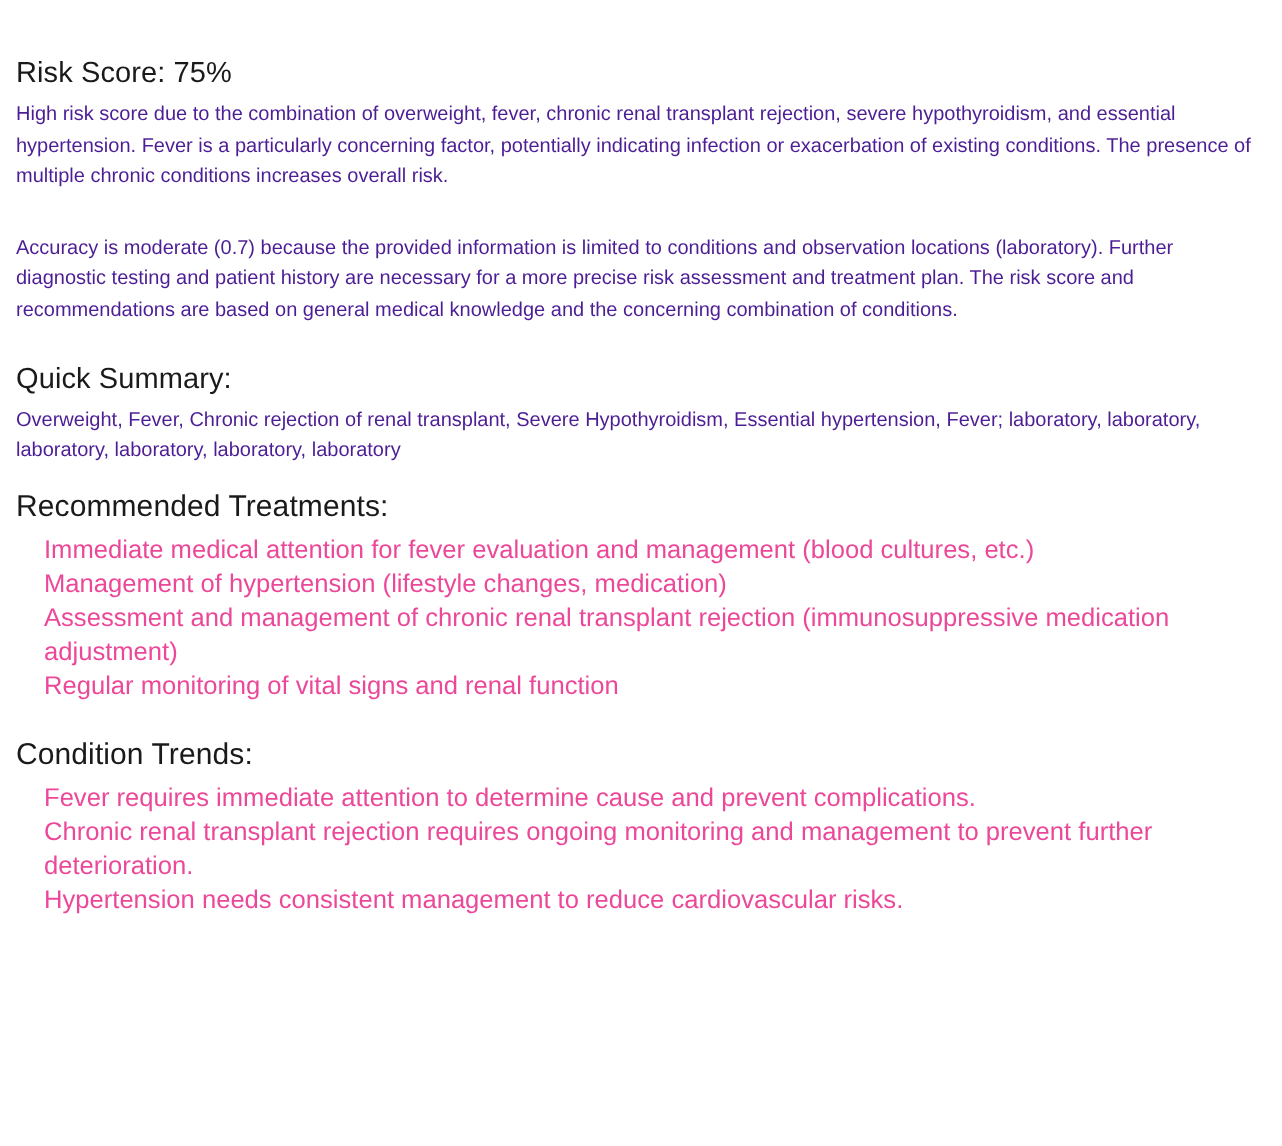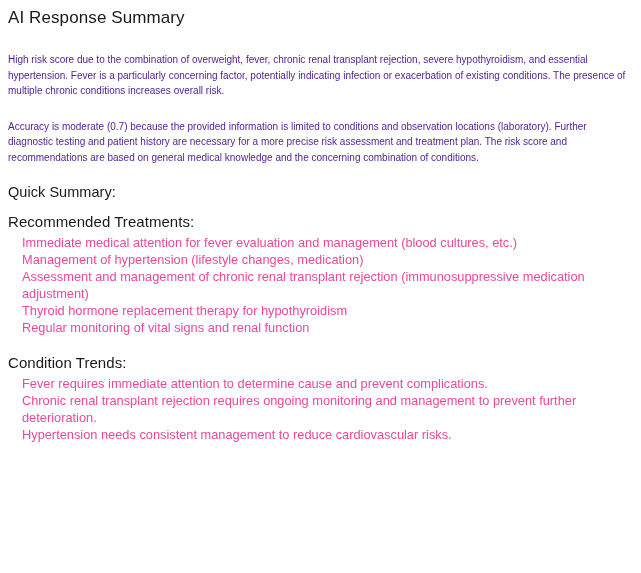--- a/index.html
+++ b/index.html
@@ -71,49 +71,49 @@
     margin: 0 0 0 14px;
     padding: 0;
     max-width: 600px;
   }
 </style>
 </head>
 <body>
 
 <div class="page">
 
-  <h1 class="doc-title">AI Response Summary</h1>
 
   <div class="section-gap-lg"></div>
 
   <section class="section">
+    <h2 class="section-heading">Risk Score: 75%</h2>
     <p class="body-text">High risk score due to the combination of overweight, fever, chronic renal transplant rejection, severe hypothyroidism, and essential hypertension.  Fever is a particularly concerning factor, potentially indicating infection or exacerbation of existing conditions.  The presence of multiple chronic conditions increases overall risk.</p>
   </section>
 
   <div class="section-gap-md"></div>
 
   <section class="section">
     <p class="body-text">Accuracy is moderate (0.7) because the provided information is limited to conditions and observation locations (laboratory).  Further diagnostic testing and patient history are necessary for a more precise risk assessment and treatment plan.  The risk score and recommendations are based on general medical knowledge and the concerning combination of conditions.</p>
   </section>
 
   <div class="section-gap-md"></div>
 
   <section class="section">
     <h2 class="section-heading">Quick Summary:</h2>
+    <p class="body-text">Overweight, Fever, Chronic rejection of renal transplant, Severe Hypothyroidism, Essential hypertension, Fever; laboratory, laboratory, laboratory, laboratory, laboratory, laboratory</p>
   </section>
 
   <div class="section-gap-sm"></div>
 
   <section class="section">
     <h2 class="section-heading larger">Recommended Treatments:</h2>
     <ul class="item-list">
       <li>Immediate medical attention for fever evaluation and management (blood cultures, etc.)</li>
       <li>Management of hypertension (lifestyle changes, medication)</li>
       <li>Assessment and management of chronic renal transplant rejection (immunosuppressive medication adjustment)</li>
-      <li>Thyroid hormone replacement therapy for hypothyroidism</li>
       <li>Regular monitoring of vital signs and renal function</li>
     </ul>
   </section>
 
   <div class="section-gap-md"></div>
 
   <section class="section">
     <h2 class="section-heading larger">Condition Trends:</h2>
     <ul class="item-list">
       <li>Fever requires immediate attention to determine cause and prevent complications.</li>

